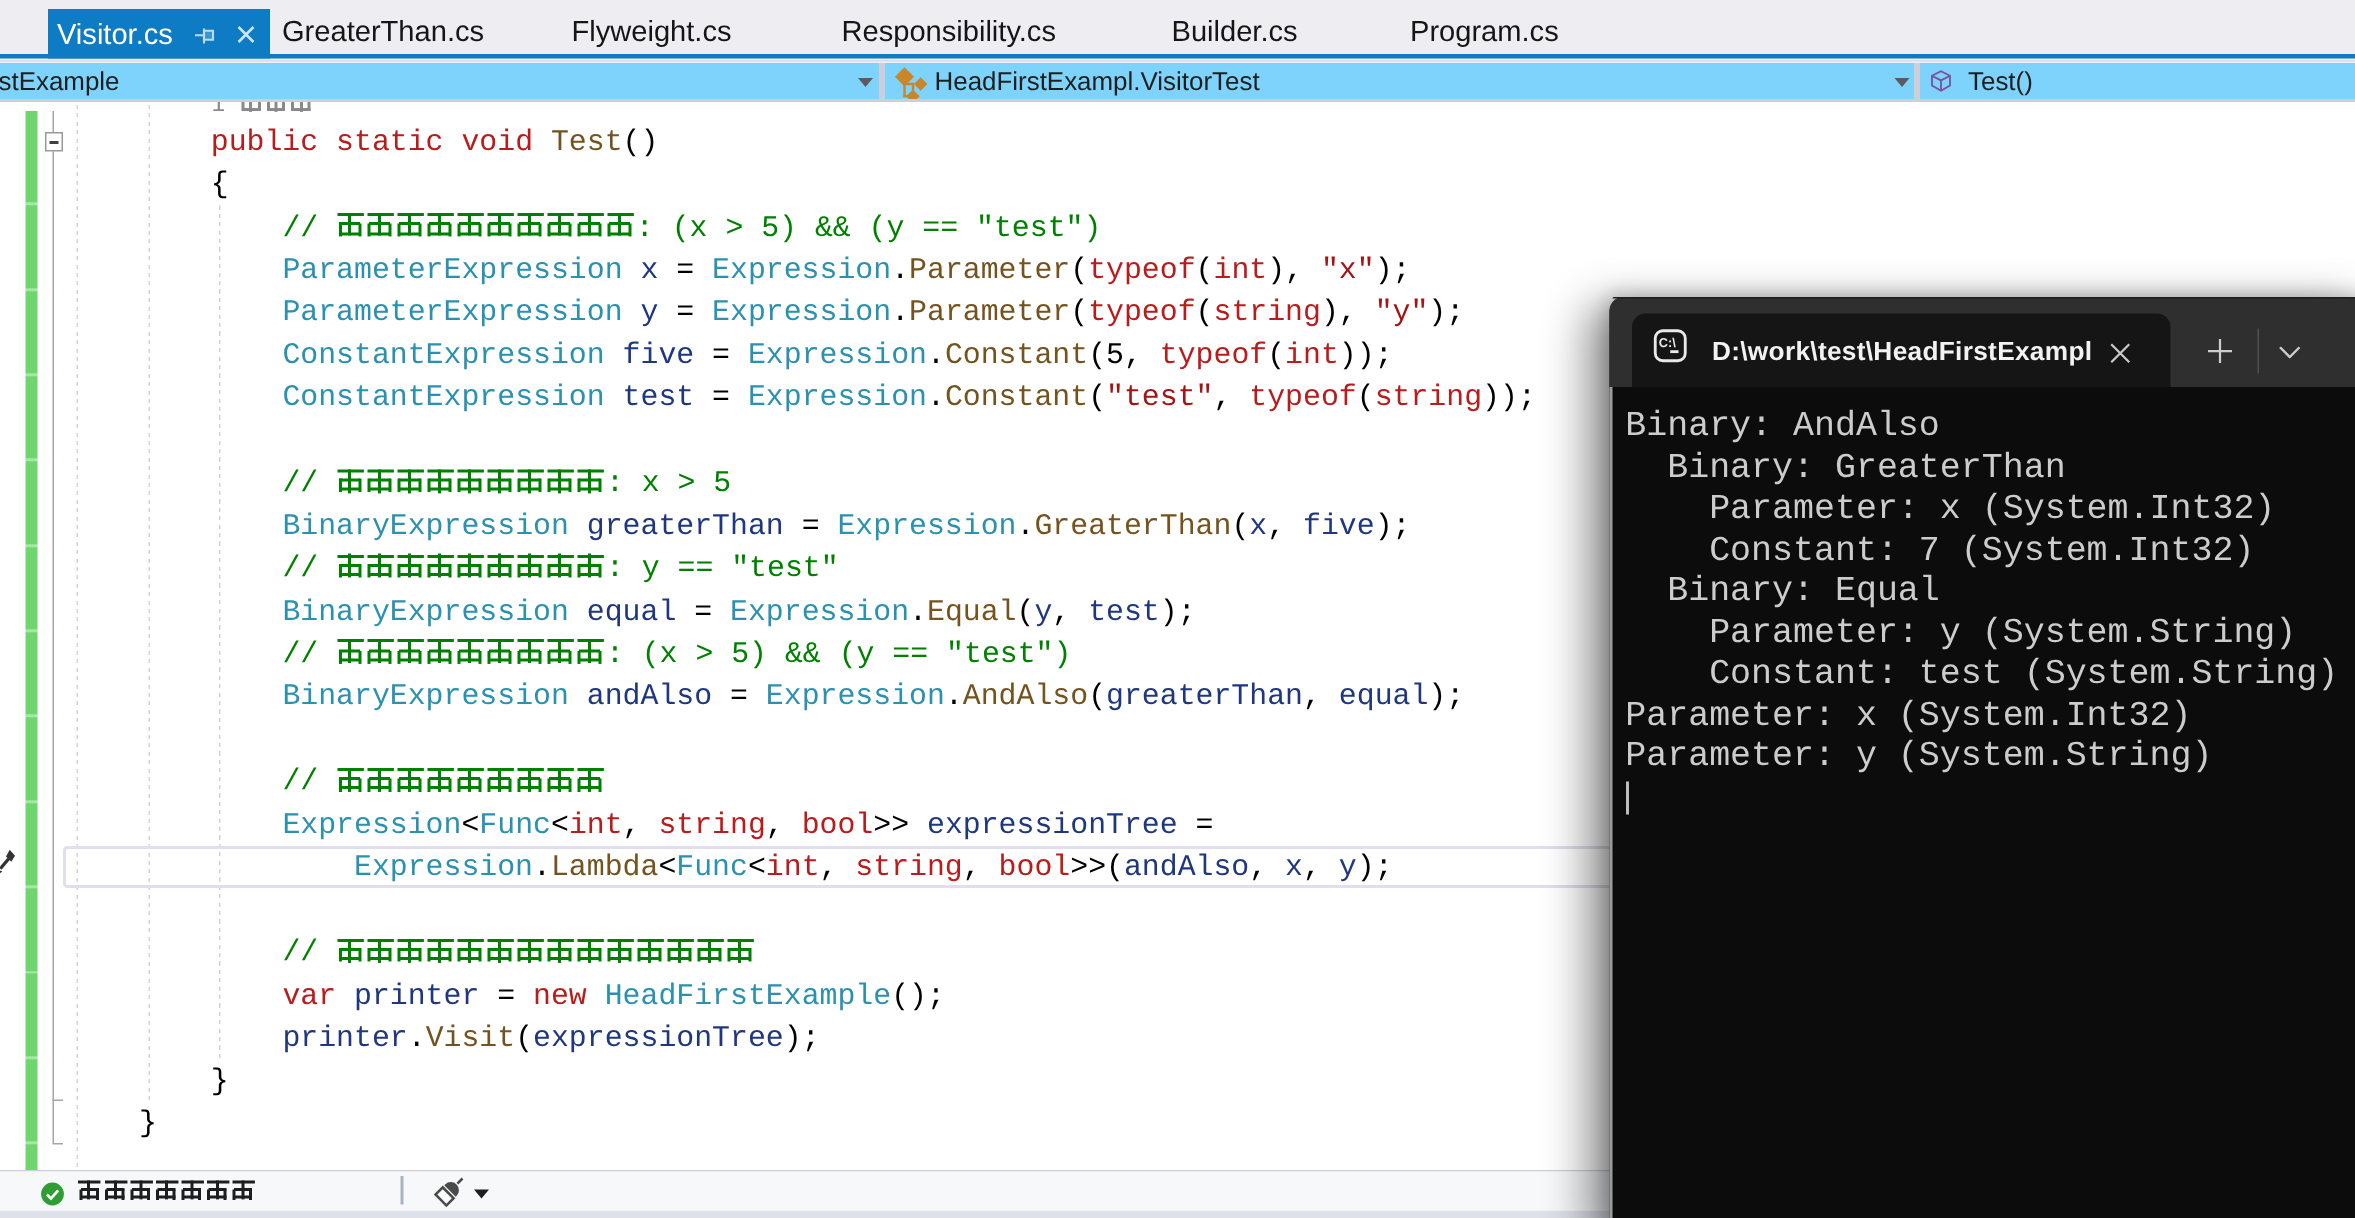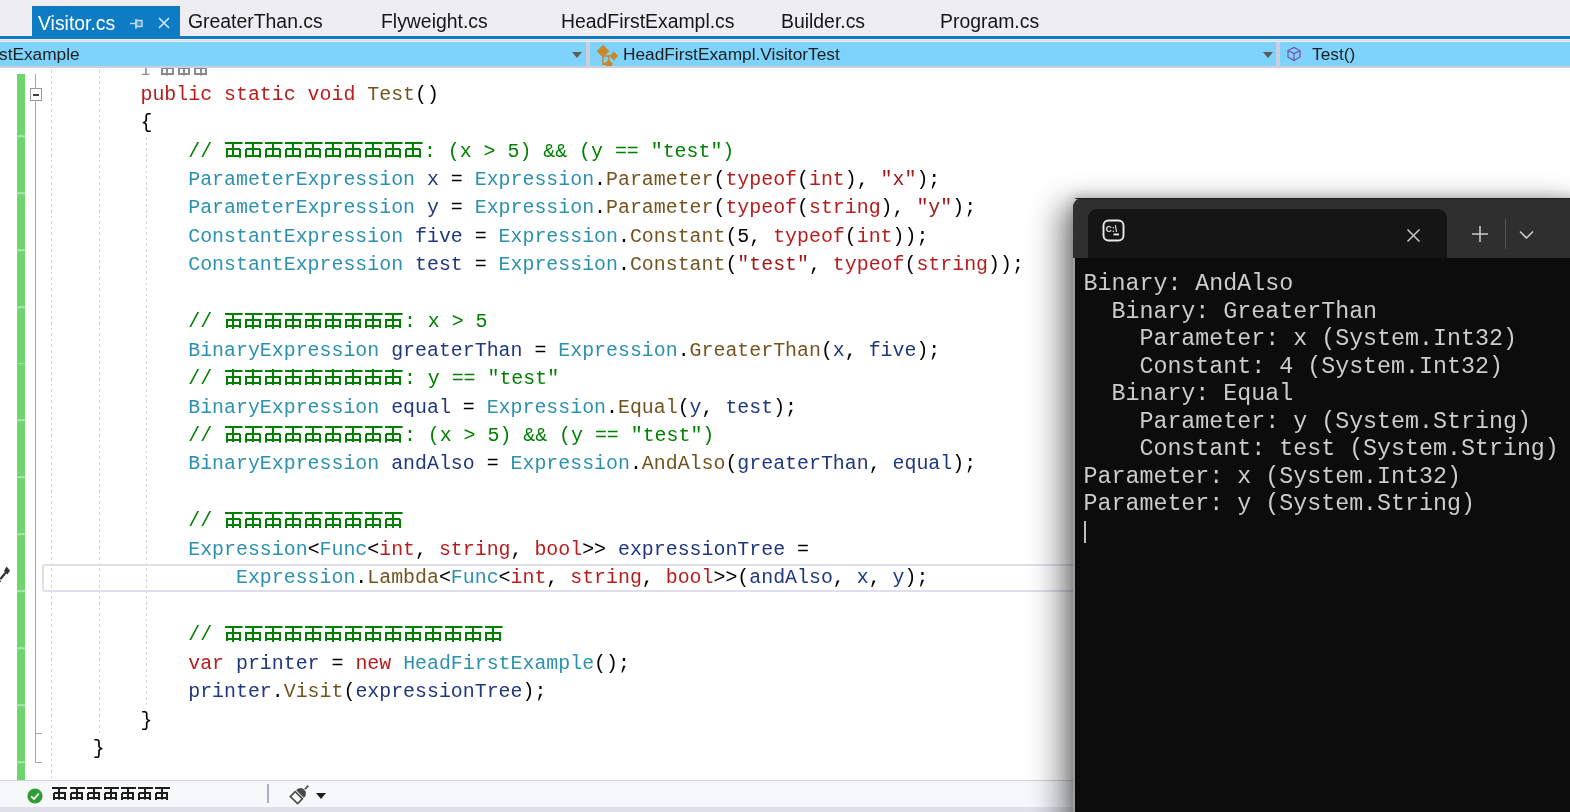--- a/index.html
+++ b/index.html
@@ -69,21 +69,21 @@
           </g>
         </svg>
       <svg width="14" height="14" style="position:absolute;left:125px;top:10px" viewBox="0 0 14 14">
           <g stroke="#CFE4F5" stroke-width="1.7">
             <path d="M2 2 L12 12 M12 2 L2 12"></path>
           </g>
         </svg>
     </div>
     <span class="itab" style="left:188px">GreaterThan.cs</span>
     <span class="itab" style="left:381px">Flyweight.cs</span>
-    <span class="itab" style="left:561px">HeadFirstExampl.cs</span>
+    <span class="itab" style="left:561px">Responsibility.cs</span>
     <span class="itab" style="left:781px">Builder.cs</span>
     <span class="itab" style="left:940px">Program.cs</span>
   </div>
   <div id="blueline"></div>
   <div id="navtop"></div>
   <div id="navbar">
     <span class="ntext" style="left:-1px">stExample</span>
     <span class="narrow" style="left:572px"></span>
     <span class="nsep" style="left:586px"></span>
     <svg width="26" height="26" style="position:absolute;left:595px;top:0.5px" viewBox="0 0 26 26">
@@ -170,36 +170,37 @@
   </div>
   <div id="term">
     <div id="ttitle">
         <div id="tted"></div>
         <div id="ttab">
       <svg width="23" height="23" style="position:absolute;left:14px;top:9.5px" viewBox="0 0 23 23">
             <rect x="1.5" y="1.5" width="20" height="20" rx="5" stroke="#E9E9E9" stroke-width="1.9" fill="none"></rect>
             <text x="3.8" y="12.5" font-family="Liberation Sans" font-size="8.5" font-weight="bold" fill="#E9E9E9">C:\</text>
             <rect x="11.5" y="14.5" width="5.5" height="1.9" fill="#E9E9E9"></rect>
           </svg>
+      <span id="ttabtext">D:\work\test\HeadFirstExampl</span>
       <svg width="15" height="15" style="position:absolute;left:318px;top:18.5px" viewBox="0 0 15 15">
             <path d="M1.5 1.5 L13.5 13.5 M13.5 1.5 L1.5 13.5" stroke="#C9C9C9" stroke-width="1.5"></path>
           </svg>
     </div>
       <svg width="18" height="18" style="position:absolute;left:397.5px;top:27px" viewBox="0 0 18 18">
           <path d="M9 1 V17 M1 9 H17" stroke="#CDCDCD" stroke-width="1.5"></path>
         </svg>
       <div style="position:absolute;left:432px;top:21px;width:1px;height:30px;background:#515151"></div>
       <svg width="15" height="9" style="position:absolute;left:446px;top:32px" viewBox="0 0 15 9">
           <path d="M1 1.5 L7.5 8 L14 1.5" stroke="#CDCDCD" stroke-width="1.6" fill="none"></path>
         </svg>
     </div>
     <pre id="tconsole">Binary: AndAlso
   Binary: GreaterThan
     Parameter: x (System.Int32)
-    Constant: 4 (System.Int32)
+    Constant: 7 (System.Int32)
   Binary: Equal
     Parameter: y (System.String)
     Constant: test (System.String)
 Parameter: x (System.Int32)
 Parameter: y (System.String)</pre>
     <div id="tcur"></div>
     <div id="tled"></div>
   </div>
 </div>
 

